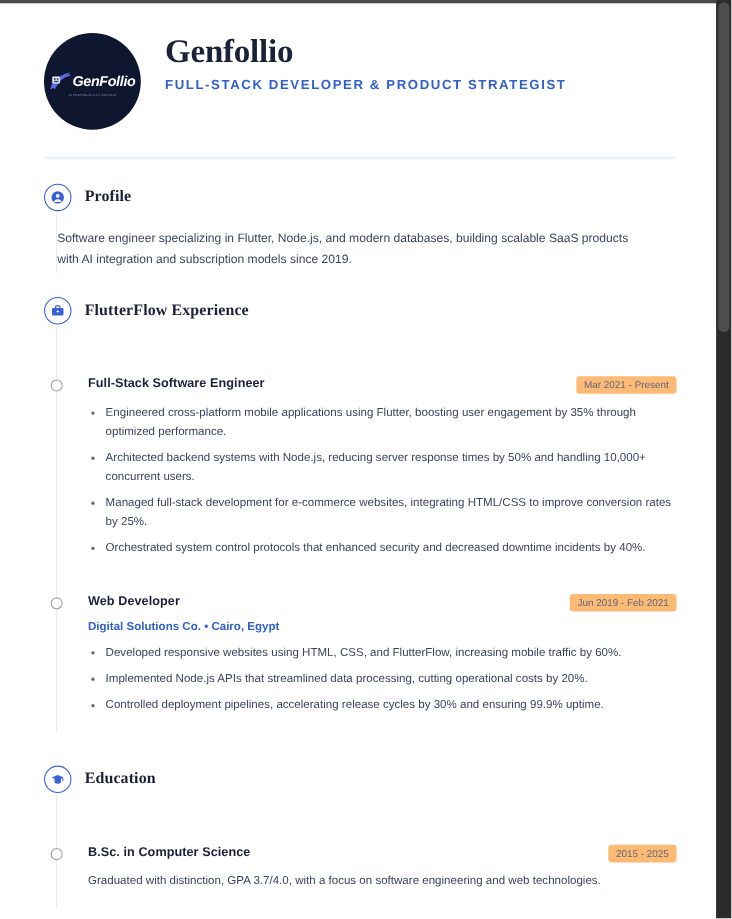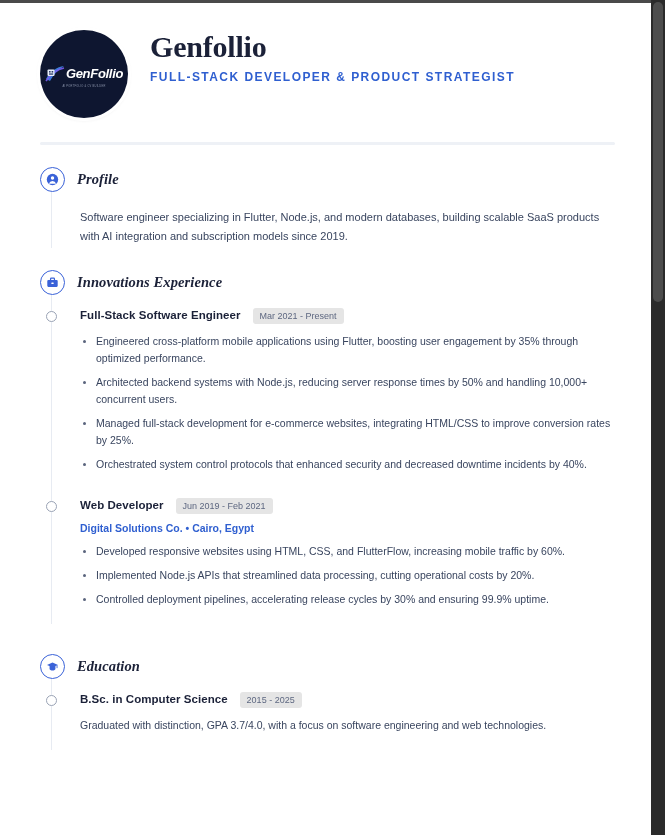--- a/index.html
+++ b/index.html
@@ -148,42 +148,40 @@
     border-radius: 2px;
     margin: 24px 0 0 0;
   }
 
   
   .section { margin-top: 22px; }
   .sec-head {
     display: flex;
     align-items: center;
     gap: 12px;
-    font-style: italic;
   }
   .sec-icon {
     width: 23px;
     height: 23px;
     border-radius: 50%;
     border: 1.4px solid #3a62d8;
     display: flex;
     align-items: center;
     justify-content: center;
     flex: 0 0 auto;
   }
   .sec-title {
     font-family: "Liberation Serif", serif;
     font-size: 14.5px;
     font-weight: bold;
     color: #1b2138;
     letter-spacing: 0.1px;
   }
   .sec-body {
     margin-left: 11px;
-    padding-left: 28px;
     border-left: 1.5px solid #e7ebf2;
   }
   .summary {
     font-size: 11px;
     color: #39455f;
     line-height: 1.72;
     padding-top: 16px;
     padding-bottom: 2px;
     max-width: 540px;
   }
@@ -209,33 +207,34 @@
     width: 11px;
     height: 11px;
     border-radius: 50%;
     border: 1.5px solid #9aa3b5;
     background: #ffffff;
     box-sizing: border-box;
   }
   .entry-top {
     display: flex;
     align-items: flex-start;
-    justify-content: flex-start;
+    justify-content: space-between;
     gap: 12px;
+    margin-top: 34px;
   }
   .role {
     font-size: 11.5px;
     font-weight: bold;
     color: #1b2138;
     letter-spacing: 0.05px;
   }
   .period {
     font-size: 9px;
     color: #5d6780;
-    background: #e5e5e5;
+    background: #fdba74;
     border-radius: 3px;
     padding: 3px 7px 3px 7px;
     white-space: nowrap;
     flex: 0 0 auto;
     margin-top: -1px;
   }
   .org {
     font-size: 10.5px;
     font-weight: bold;
     color: #2f5fd0;
@@ -329,21 +328,21 @@
 
     <div class="section">
       <div class="sec-head">
         <span class="sec-icon">
           <svg width="13" height="13" viewBox="0 0 16 16">
             <rect x="1.6" y="5" width="12.8" height="8.4" rx="1.3" fill="#3a62d8"></rect>
             <path d="M5.6 5 V3.6 a1 1 0 0 1 1 -1 h2.8 a1 1 0 0 1 1 1 V5" stroke="#3a62d8" stroke-width="1.5" fill="none"></path>
             <rect x="6.6" y="8.1" width="2.8" height="1.7" rx="0.4" fill="#ffffff"></rect>
           </svg>
         </span>
-        <span class="sec-title">Innovations Experience</span>
+        <span class="sec-title">FlutterFlow Experience</span>
       </div>
 
       <div class="tl-body">
 
         <div class="entry">
           <span class="dot"></span>
           <div class="entry-top">
             <span class="role">Full-Stack Software Engineer</span>
             <span class="period">Mar 2021 - Present</span>
           </div>

